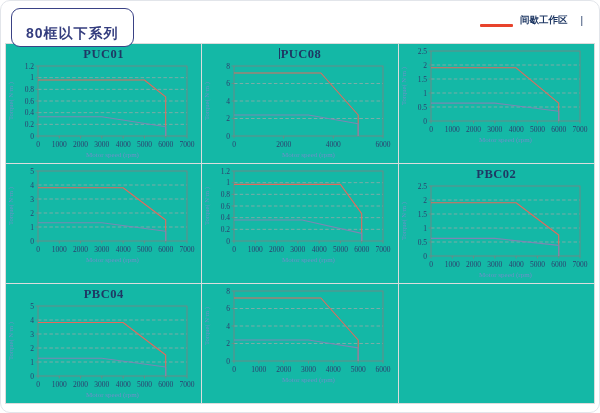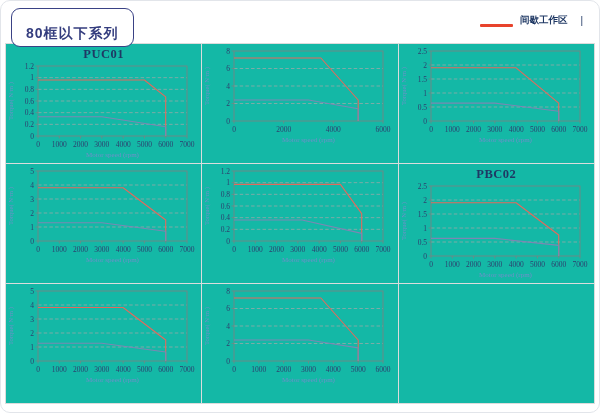--- a/index.html
+++ b/index.html
@@ -100,20 +100,21 @@
           <text x="159.71428571428572" y="84.5" text-anchor="middle" font-size="7.5" fill="#2e3f6e" font-family="&quot;Liberation Serif&quot;, serif">6000</text>
           <line x1="181" x2="181" y1="74" y2="76.5" stroke="#808080" stroke-width="0.7"></line>
           <text x="181" y="84.5" text-anchor="middle" font-size="7.5" fill="#2e3f6e" font-family="&quot;Liberation Serif&quot;, serif">7000</text>
           <text x="106.5" y="94.5" text-anchor="middle" font-size="7" fill="#6f8fca" font-family="&quot;Liberation Serif&quot;, serif">Motor speed (rpm)</text>
           <text x="7" y="39" text-anchor="middle" font-size="6.5" fill="#6f8fca" font-family="&quot;Liberation Serif&quot;, serif" transform="rotate(-90 7 39)">Torque( N·m )</text>
           <polyline points="32.0,18.0 138.4,18.0 159.7,34.9 159.7,74.0" fill="none" stroke="#e5695c" stroke-width="1.1" stroke-linejoin="round"></polyline>
           <polyline points="32.0,54.8 95.9,54.8 159.7,64.7 159.7,74.0" fill="none" stroke="#7c87b3" stroke-width="1.1" stroke-linejoin="round"></polyline>
         </svg>
       </div>
       <div class="cell">
+        <div class="ctitle"><span class="caret"></span>PUC08</div>
         <svg viewBox="0 0 195 100" width="195" height="100">
           <line x1="32" x2="181" y1="56.5" y2="56.5" stroke="#a8a8a8" stroke-width="0.7" stroke-dasharray="3.5 2.2"></line>
           <line x1="32" x2="181" y1="39" y2="39" stroke="#a8a8a8" stroke-width="0.7" stroke-dasharray="3.5 2.2"></line>
           <line x1="32" x2="181" y1="21.5" y2="21.5" stroke="#a8a8a8" stroke-width="0.7" stroke-dasharray="3.5 2.2"></line>
           <rect x="32" y="4" width="149" height="70" fill="none" stroke="#808080" stroke-width="0.8"></rect>
           <line x1="29.5" x2="32" y1="74" y2="74" stroke="#808080" stroke-width="0.7"></line>
           <text x="28" y="76.6" text-anchor="end" font-size="7.5" fill="#2e3f6e" font-family="&quot;Liberation Serif&quot;, serif">0</text>
           <line x1="29.5" x2="32" y1="56.5" y2="56.5" stroke="#808080" stroke-width="0.7"></line>
           <text x="28" y="59.1" text-anchor="end" font-size="7.5" fill="#2e3f6e" font-family="&quot;Liberation Serif&quot;, serif">2</text>
           <line x1="29.5" x2="32" y1="39" y2="39" stroke="#808080" stroke-width="0.7"></line>
@@ -298,20 +299,21 @@
           <text x="159.71428571428572" y="84.5" text-anchor="middle" font-size="7.5" fill="#2e3f6e" font-family="&quot;Liberation Serif&quot;, serif">6000</text>
           <line x1="181" x2="181" y1="74" y2="76.5" stroke="#808080" stroke-width="0.7"></line>
           <text x="181" y="84.5" text-anchor="middle" font-size="7.5" fill="#2e3f6e" font-family="&quot;Liberation Serif&quot;, serif">7000</text>
           <text x="106.5" y="94.5" text-anchor="middle" font-size="7" fill="#6f8fca" font-family="&quot;Liberation Serif&quot;, serif">Motor speed (rpm)</text>
           <text x="7" y="39" text-anchor="middle" font-size="6.5" fill="#6f8fca" font-family="&quot;Liberation Serif&quot;, serif" transform="rotate(-90 7 39)">Torque( N·m )</text>
           <polyline points="32.0,20.8 117.1,20.8 159.7,53.0 159.7,74.0" fill="none" stroke="#e5695c" stroke-width="1.1" stroke-linejoin="round"></polyline>
           <polyline points="32.0,56.4 95.9,56.4 159.7,63.4 159.7,74.0" fill="none" stroke="#7c87b3" stroke-width="1.1" stroke-linejoin="round"></polyline>
         </svg>
       </div>
       <div class="cell">
+        <div class="ctitle">PBC04</div>
         <svg viewBox="0 0 195 100" width="195" height="100">
           <line x1="32" x2="181" y1="60" y2="60" stroke="#a8a8a8" stroke-width="0.7" stroke-dasharray="3.5 2.2"></line>
           <line x1="32" x2="181" y1="46" y2="46" stroke="#a8a8a8" stroke-width="0.7" stroke-dasharray="3.5 2.2"></line>
           <line x1="32" x2="181" y1="32" y2="32" stroke="#a8a8a8" stroke-width="0.7" stroke-dasharray="3.5 2.2"></line>
           <line x1="32" x2="181" y1="18" y2="18" stroke="#a8a8a8" stroke-width="0.7" stroke-dasharray="3.5 2.2"></line>
           <rect x="32" y="4" width="149" height="70" fill="none" stroke="#808080" stroke-width="0.8"></rect>
           <line x1="29.5" x2="32" y1="74" y2="74" stroke="#808080" stroke-width="0.7"></line>
           <text x="28" y="76.6" text-anchor="end" font-size="7.5" fill="#2e3f6e" font-family="&quot;Liberation Serif&quot;, serif">0</text>
           <line x1="29.5" x2="32" y1="60" y2="60" stroke="#808080" stroke-width="0.7"></line>
           <text x="28" y="62.6" text-anchor="end" font-size="7.5" fill="#2e3f6e" font-family="&quot;Liberation Serif&quot;, serif">1</text>

